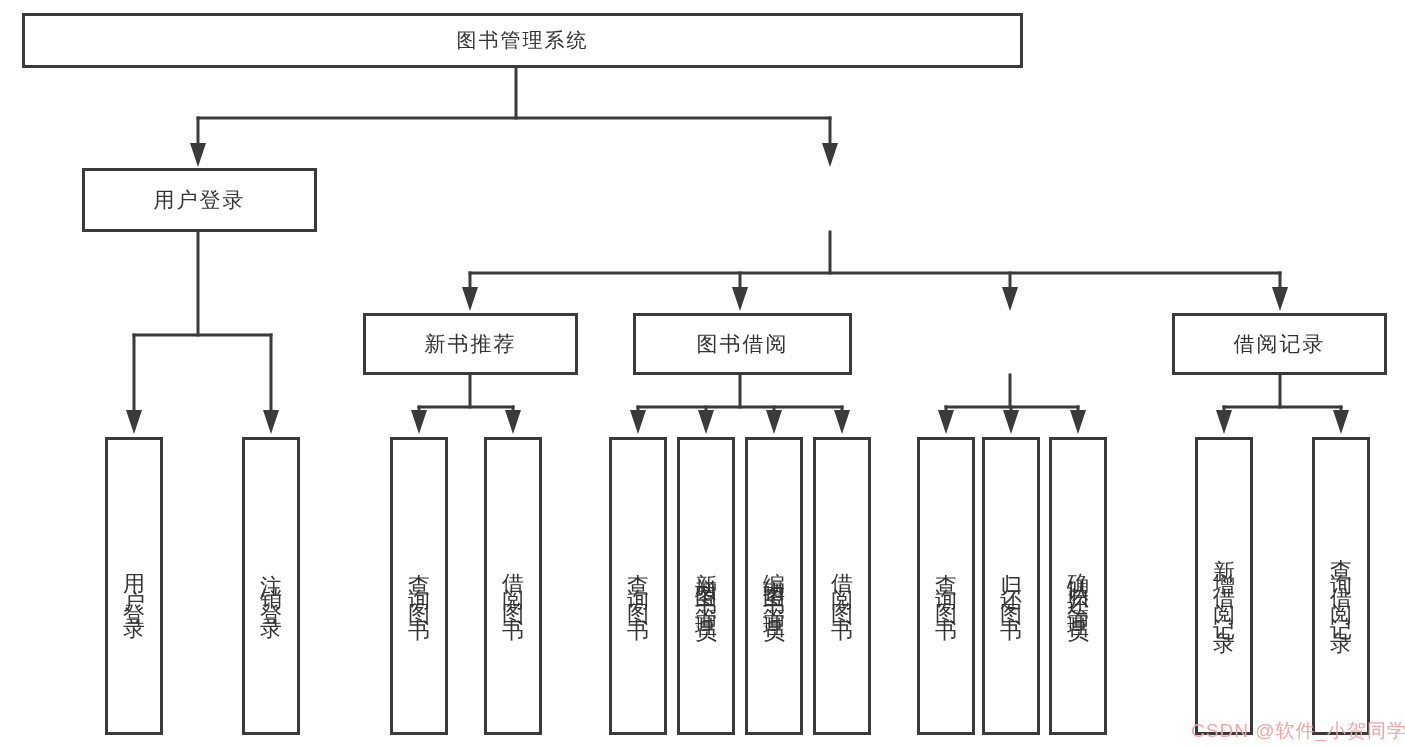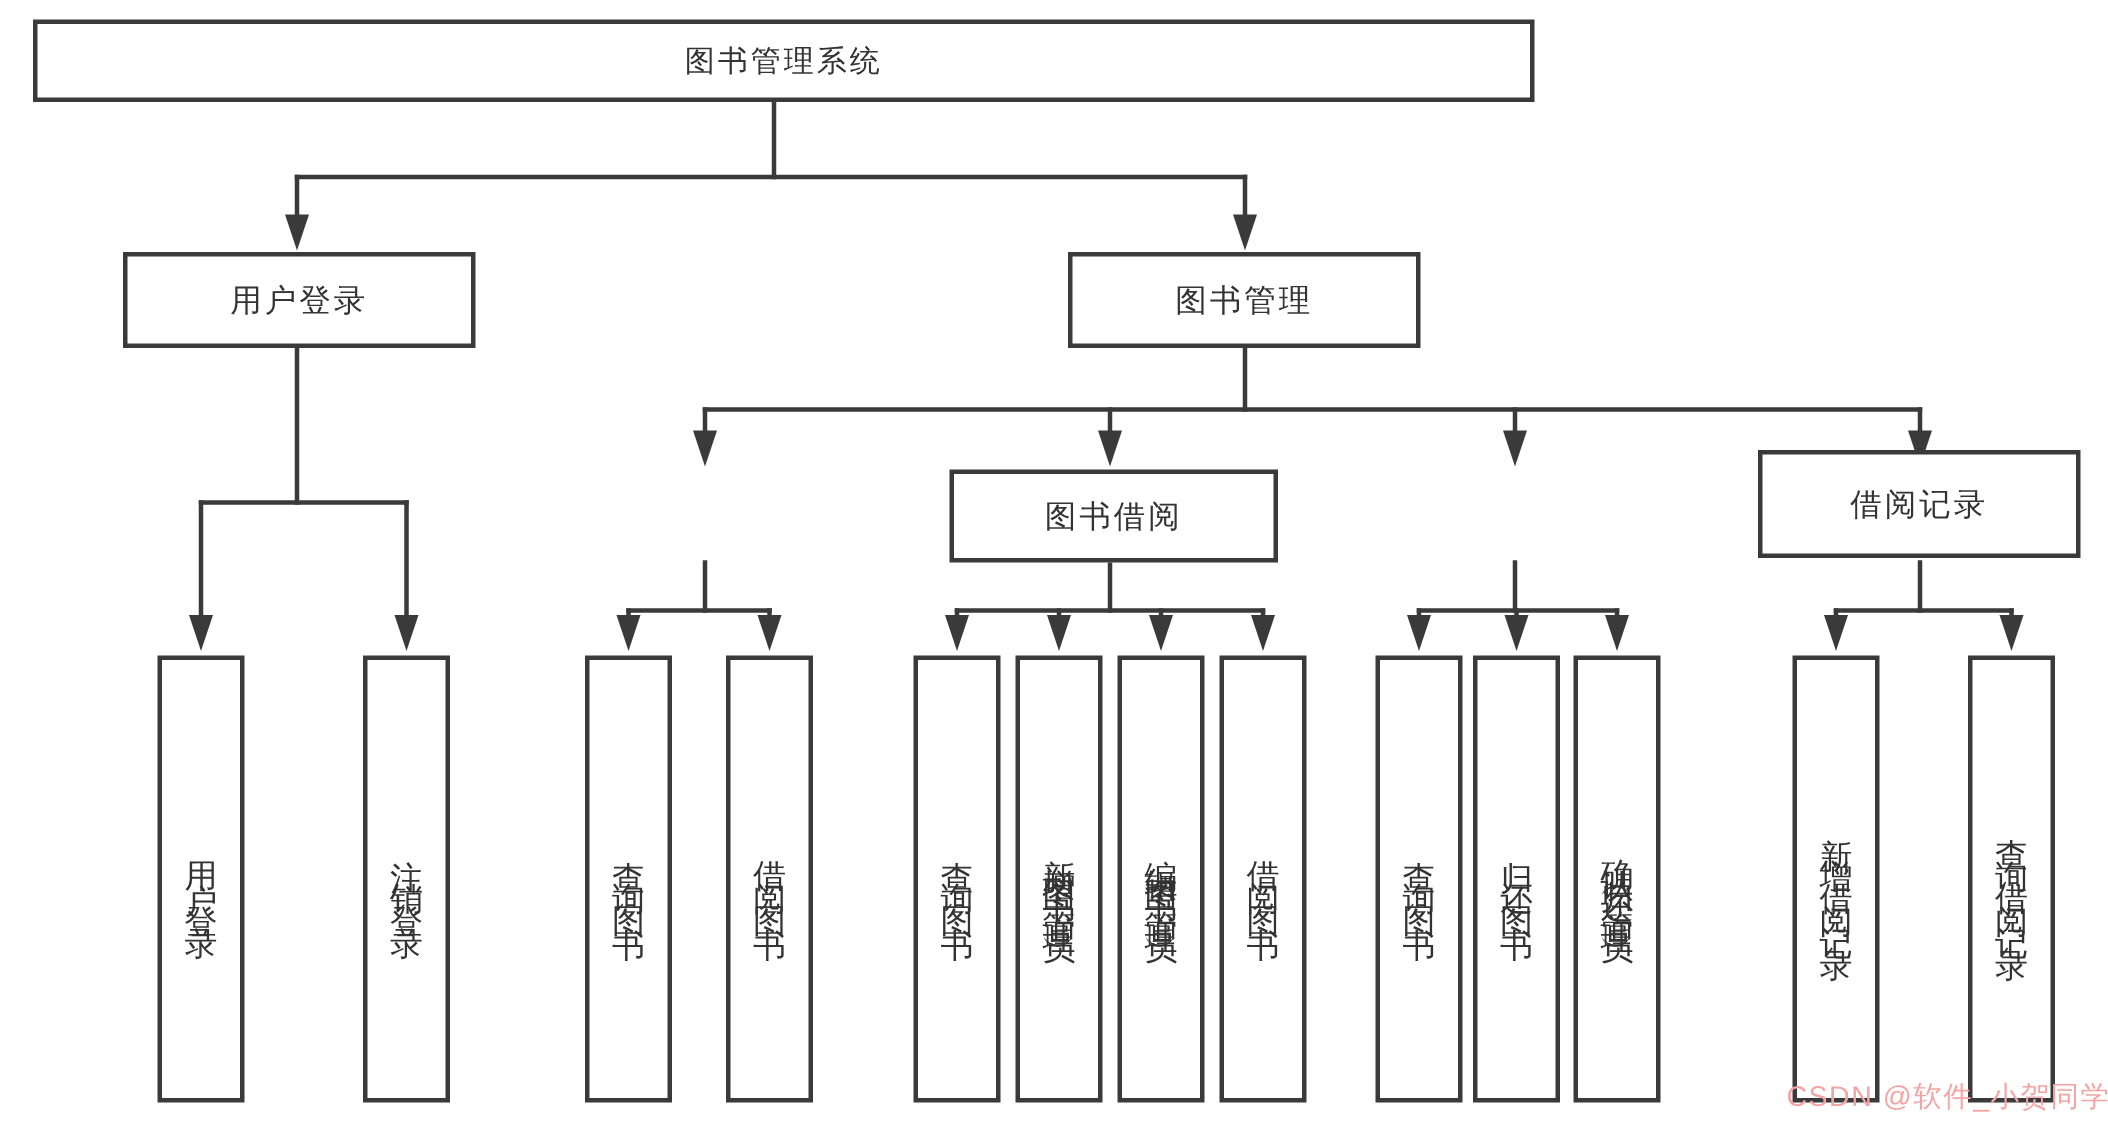--- a/index.html
+++ b/index.html
@@ -121,28 +121,28 @@
     </g>
   </svg>
 
   <div class="node h root" style="left:22px;top:13px;width:1001px;height:55px">
     <span>图书管理系统</span>
   </div>
 
   <div class="node h" style="left:82px;top:168px;width:235px;height:64px">
     <span>用户登录</span>
   </div>
-  <div class="node h" style="left:712px;top:168px;width:235px;height:64px">
-    <span>图书管理</span>
+
+  <div class="node h" style="left:363px;top:313px;width:215px;height:62px">
+    <span>新书推荐</span>
   </div>
-
   <div class="node h" style="left:633px;top:313px;width:219px;height:62px">
     <span>图书借阅</span>
   </div>
-  <div class="node h" style="left:1172px;top:300px;width:215px;height:72px">
+  <div class="node h" style="left:1172px;top:313px;width:215px;height:62px">
     <span>借阅记录</span>
   </div>
 
   <div class="node v vt4" style="left:105px;top:437px;width:58px;height:298px">
     <span>用户登录</span>
   </div>
   <div class="node v vt4" style="left:242px;top:437px;width:58px;height:298px">
     <span>注销登录</span>
   </div>
 

